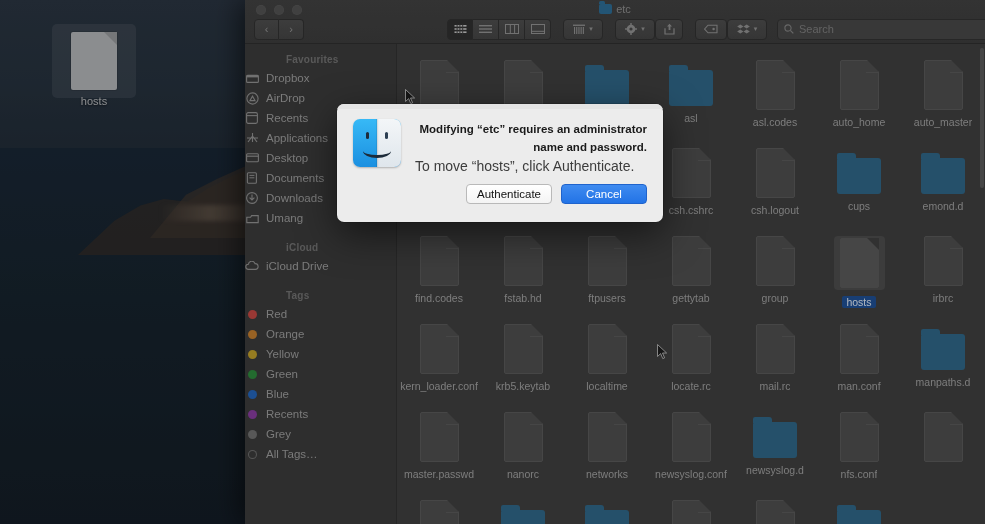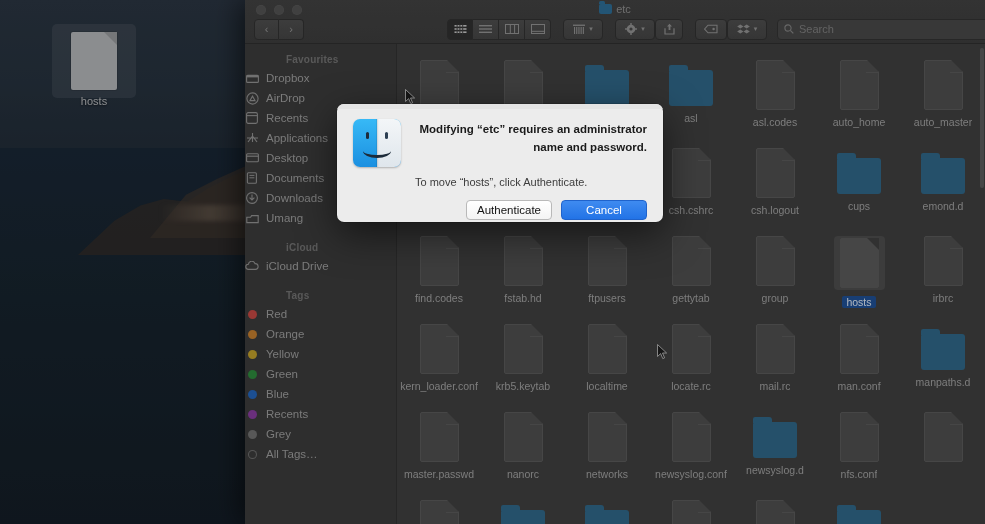--- a/index.html
+++ b/index.html
@@ -269,21 +269,21 @@
   }
   .finder-icon .nose {
     position: absolute; left: 50%; top: 0; width: 1.5px; height: 100%;
     background: rgba(0,0,0,.10); transform: translateX(-50%);
   }
   .dlg-text { flex: 1; padding-top: 1px; }
   .dlg-title {
     font-size: 11.5px; font-weight: bold; color: #1a1a1a; line-height: 18px; text-align: right;
   }
   .dlg-sub {
-    font-size: 11px; color: #3c3c3c; margin-top: 20px; line-height: 13px;
+    font-size: 14px; color: #3c3c3c; margin-top: 4px; line-height: 13px;
   }
   .dlg-buttons {
     display: flex; justify-content: flex-end; gap: 9px;
     padding: 11px 16px 0 16px;
   }
   .btn {
     min-width: 86px; height: 20px; border-radius: 4px;
     font-size: 11.5px; display: flex; align-items: center; justify-content: center;
     border: 1px solid #b9b9b9;
     background: linear-gradient(to bottom, #ffffff, #f4f4f4);

